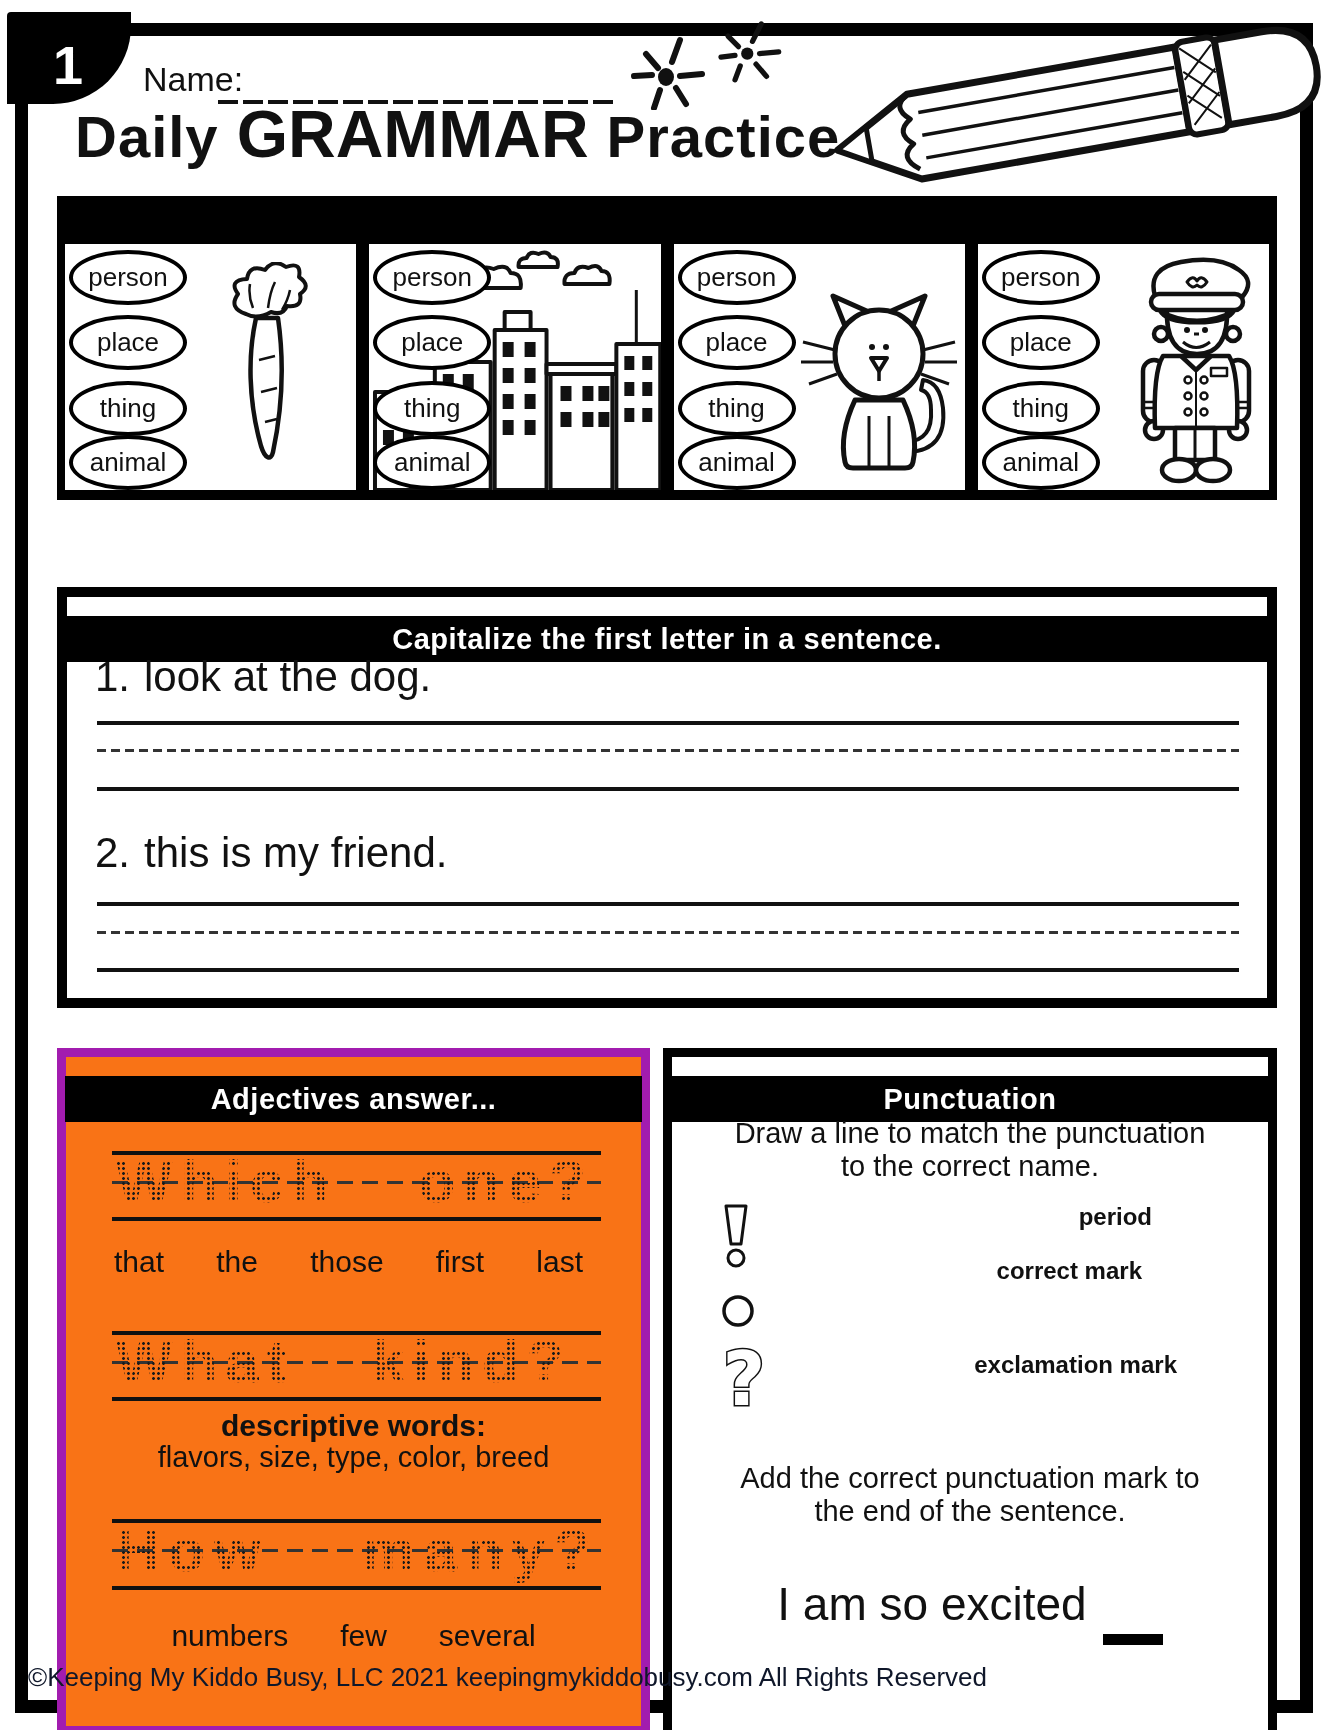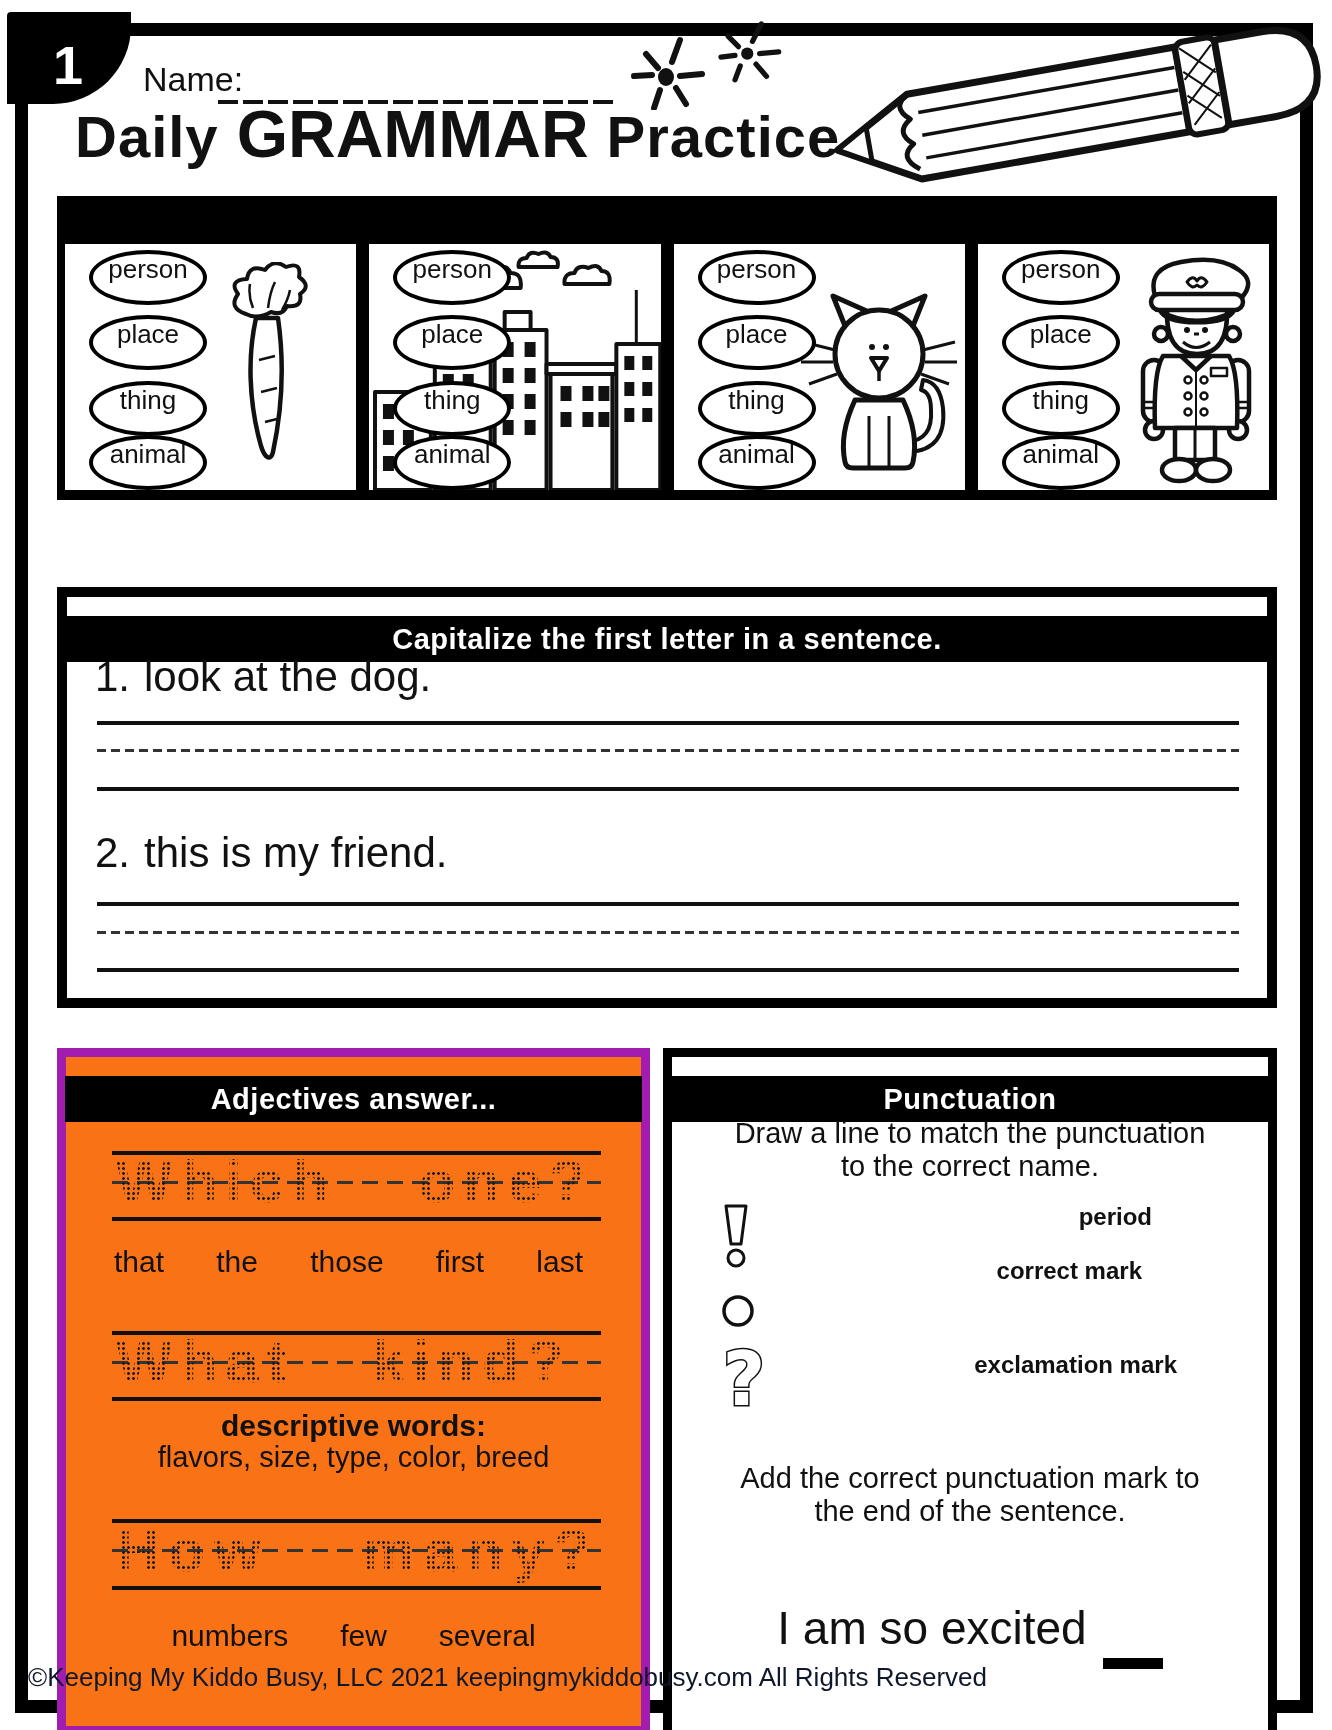--- a/index.html
+++ b/index.html
@@ -29,22 +29,22 @@
   .title-row { left:75px; top:96px; display:flex; align-items:baseline; gap:18px; white-space:nowrap; }
   .title-word { font-size:58px; font-weight:600; letter-spacing:1px; }
   .title-word.heavy { font-size:66px; font-weight:800; letter-spacing:0; }
 
   
   .noun-section { left:57px; top:196px; width:1220px; height:304px; background:#000; }
   .noun-header-bar { position:absolute; left:0; top:0; right:0; height:48px; background:#000; }
   .noun-panels { position:absolute; left:8px; top:48px; right:8px; bottom:10px; display:flex; gap:13px; }
   .noun-panel { flex:1; background:#fff; position:relative; overflow:hidden; }
   .oval {
-    position:absolute; left:24px; width:118px; height:55px; background:#fff;
-    border:4px solid #000; border-radius:50%; display:flex; justify-content:center;
+    position:absolute; left:4px; width:118px; height:55px; background:#fff;
+    border:4px solid #000; border-radius:50%; display:flex; align-items:center; justify-content:center;
     font-size:26px; z-index:2;
   }
   .panel-art { position:absolute; z-index:1; }
 
   
   .sec-header {
     position:absolute; left:-1px; right:-1px; top:-1px; height:46px; background:#000;
     color:#fff; font-weight:800; font-size:29px; letter-spacing:.5px;
     display:flex; align-items:center; justify-content:center;margin-top:20px;
   }
@@ -389,19 +389,19 @@
   </svg>
   <div class="mark-label" style="left:300px;width:170px;top:202px">correct mark</div>
 
   <svg class="mark-icon" style="top:288px" width="52" height="76" viewBox="0 0 52 76">
     <text x="26" y="60" font-size="74" font-weight="bold" text-anchor="middle" font-family="DejaVu Sans, sans-serif" fill="#fff" stroke="#111" stroke-width="3" paint-order="stroke">?</text>
   </svg>
   <div class="mark-label" style="left:285px;width:220px;top:296px">exclamation mark</div>
 
   <div class="punc-instr" style="top:405px">Add the correct punctuation mark to the end of the sentence.</div>
 
-  <div class="excited-row" style="top:544px">
+  <div class="excited-row" style="top:520px">
     <span class="excited-text">I am so excited</span>
     <span class="punc-blank"></span>
   </div>
 </div>
 
 <div class="abs footer-note">©Keeping My Kiddo Busy, LLC 2021 keepingmykiddobusy.com All Rights Reserved</div>
 
 </body></html>

